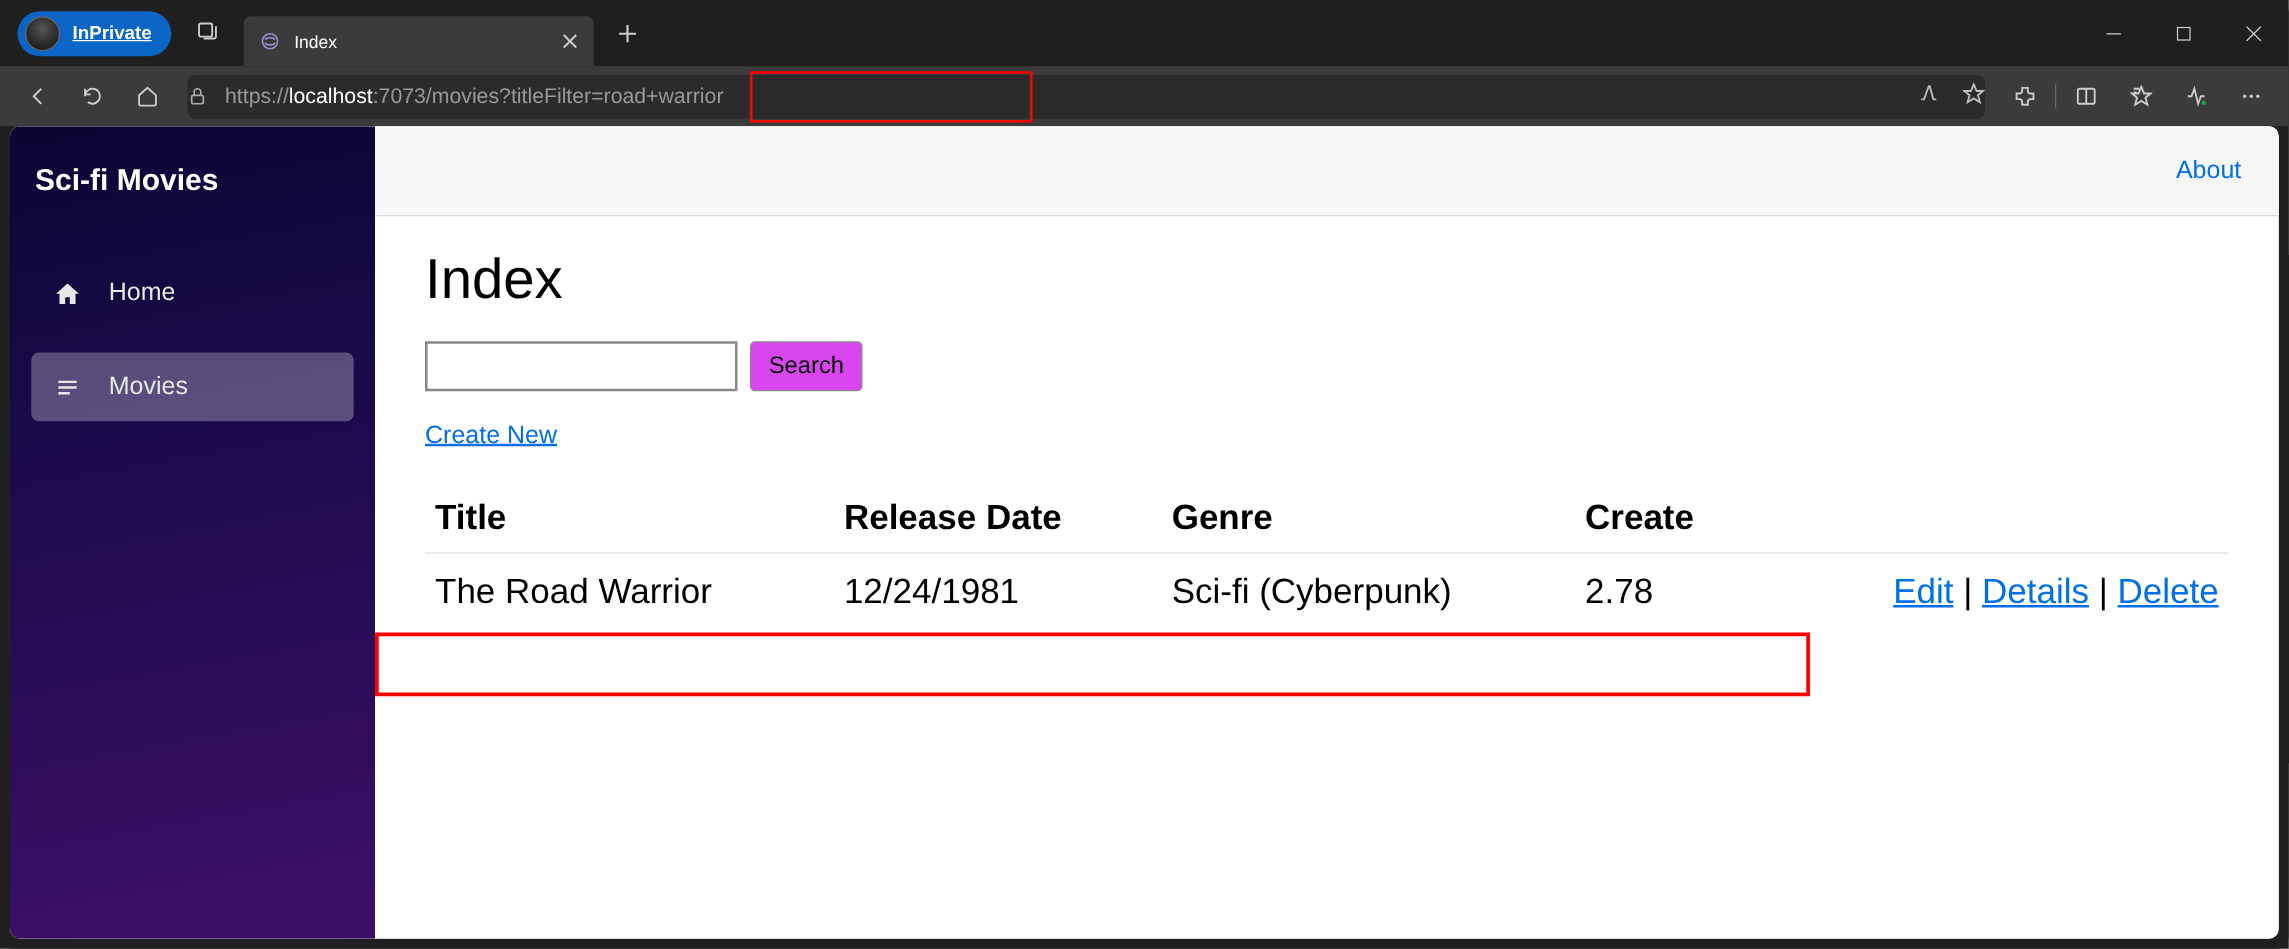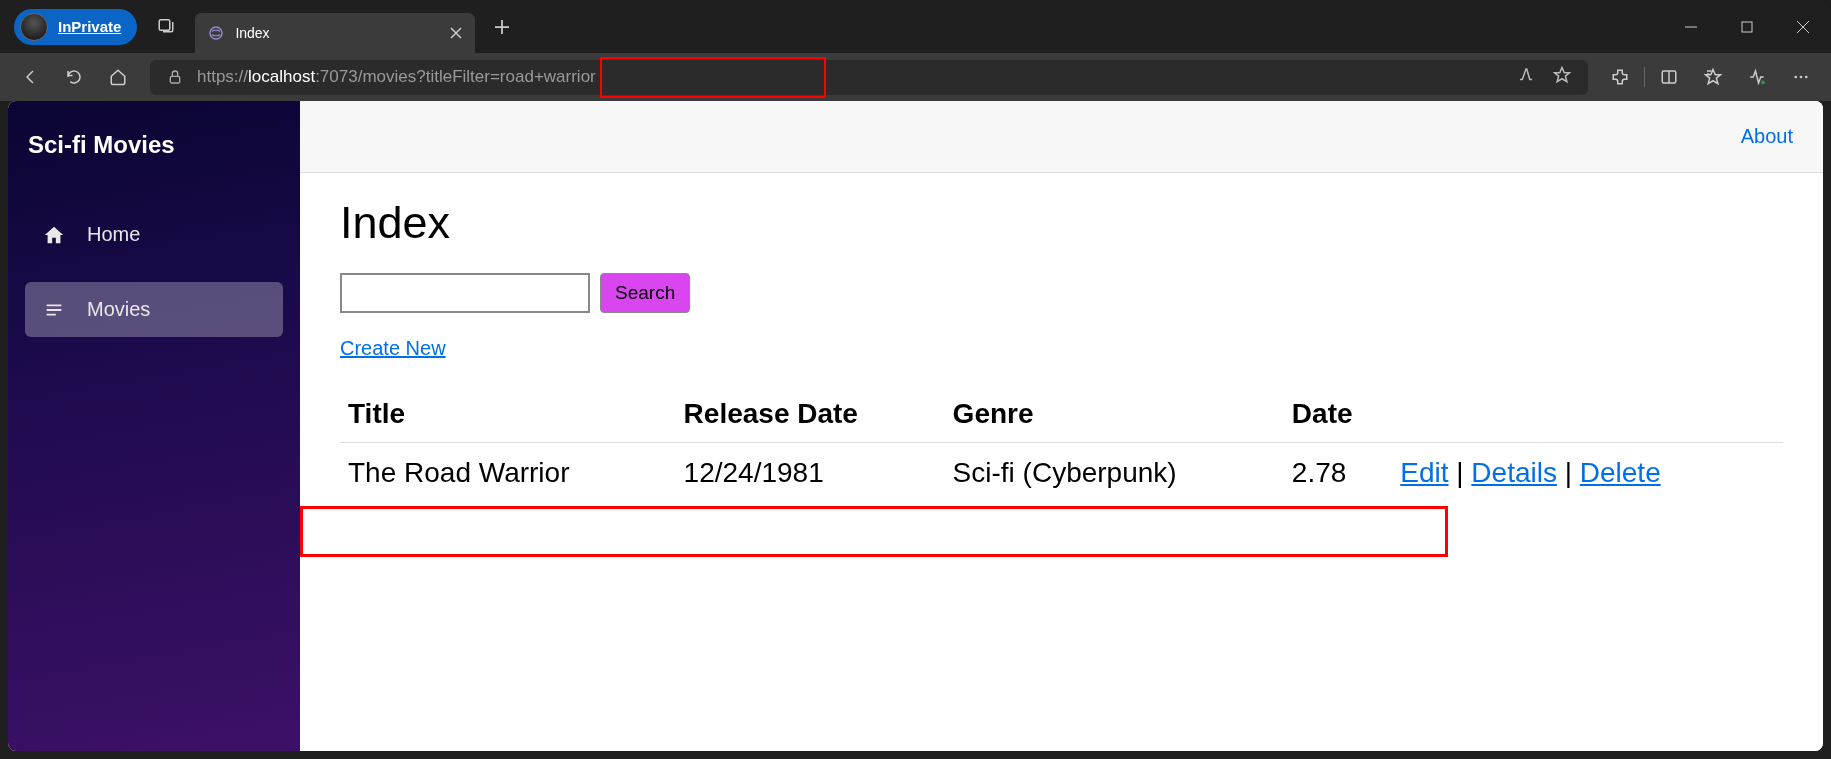--- a/index.html
+++ b/index.html
@@ -23,21 +23,21 @@
     .new-tab { margin-left: 14px; color: #ccc; padding: 6px; cursor: pointer; }
     .new-tab svg { width: 14px; height: 14px; display:block; }
     .window-controls { margin-left: auto; display: flex; }
     .window-controls div { width: 56px; height: 40px; display: flex; align-items: center; justify-content: center; color: #ccc; cursor: pointer; }
     .window-controls svg { width: 12px; height: 12px; }
     
     
     .address-bar { height: 48px; background: #3b3b3b; display: flex; align-items: center; padding: 0 10px; gap: 4px; }
     .nav-btn { width: 40px; height: 40px; display: flex; align-items: center; justify-content: center; color: #ccc; cursor: pointer; border-radius: 4px; }
     .nav-btn svg { width: 18px; height: 18px; }
-    .url-box { flex: 1; background: #2b2b2b; border-radius: 6px; height: 35px; display: flex; align-items: center; padding: 0 17px; margin: 0 8px; position:relative; }
+    .url-box { flex: 1; background: #2b2b2b; border-radius: 6px; height: 35px; display: flex; align-items: center; padding: 0 0; margin: 0 8px; position:relative; }
     .lock-icon { color: #aaa; margin-right: 14px; }
     .lock-icon svg { width: 16px; height: 16px; display:block; }
     .url-text { color: #999; font-size: 17px; white-space: nowrap; }
     .url-text .host { color: #fff; }
     .url-actions { display:flex; margin-left:auto; gap:18px; align-items:center; color:#bbb;}
     .url-actions svg { width: 18px; height: 18px; }
     .addr-right { display:flex; align-items:center; gap:4px;}
     .highlight-box-url { position: absolute; border: 2px solid #ff0000; left:450px; top:-3px; width:226px; height:41px; pointer-events:none;}
     
     
@@ -60,21 +60,21 @@
     .page-heading { font-size: 45px; font-weight: 400; margin-bottom: 24px; }
     .search-row { display: flex; gap: 10px; margin-bottom: 24px; }
     .search-input { width: 250px; height: 40px; border: 2px solid #888; padding: 0 8px; font-size:16px; }
     .search-btn { height: 40px; padding: 0 14px; background: #d946ef; border: 1px solid #888; border-radius:4px; font-size: 19px; cursor: pointer; }
     .create-link { color: #006fe8; font-size: 20px; text-decoration: underline; display:inline-block; margin-bottom: 26px; }
     
     table { width: 100%; border-collapse: collapse; font-size: 28px; }
     th { text-align: left; padding: 12px 8px; font-weight: 700; }
     td { padding: 14px 8px; border-top: 1px solid #ddd; }
     .action-link { color: #006fe8; text-decoration: underline; cursor: pointer; }
-    .actions-cell { }
+    .actions-cell { text-align: right; }
     
     .highlight-box-row { position: absolute; border: 3px solid #ff0000; pointer-events:none; }
     
     .divider-vert { width:1px; height:20px; background:#666; }
   </style>
 </head>
 <body>
 
 <div class="browser-window">
 
@@ -234,21 +234,21 @@
           <button class="search-btn">Search</button>
         </div>
         <a href="#" class="create-link">Create New</a>
         
         <table>
           <thead>
             <tr>
               <th>Title</th>
               <th>Release Date</th>
               <th>Genre</th>
-              <th>Date</th>
+              <th>Create</th>
               <th></th>
             </tr>
           </thead>
           <tbody>
             <tr>
               <td>The Road Warrior</td>
               <td>12/24/1981</td>
               <td>Sci-fi (Cyberpunk)</td>
               <td>2.78</td>
               <td class="actions-cell">

